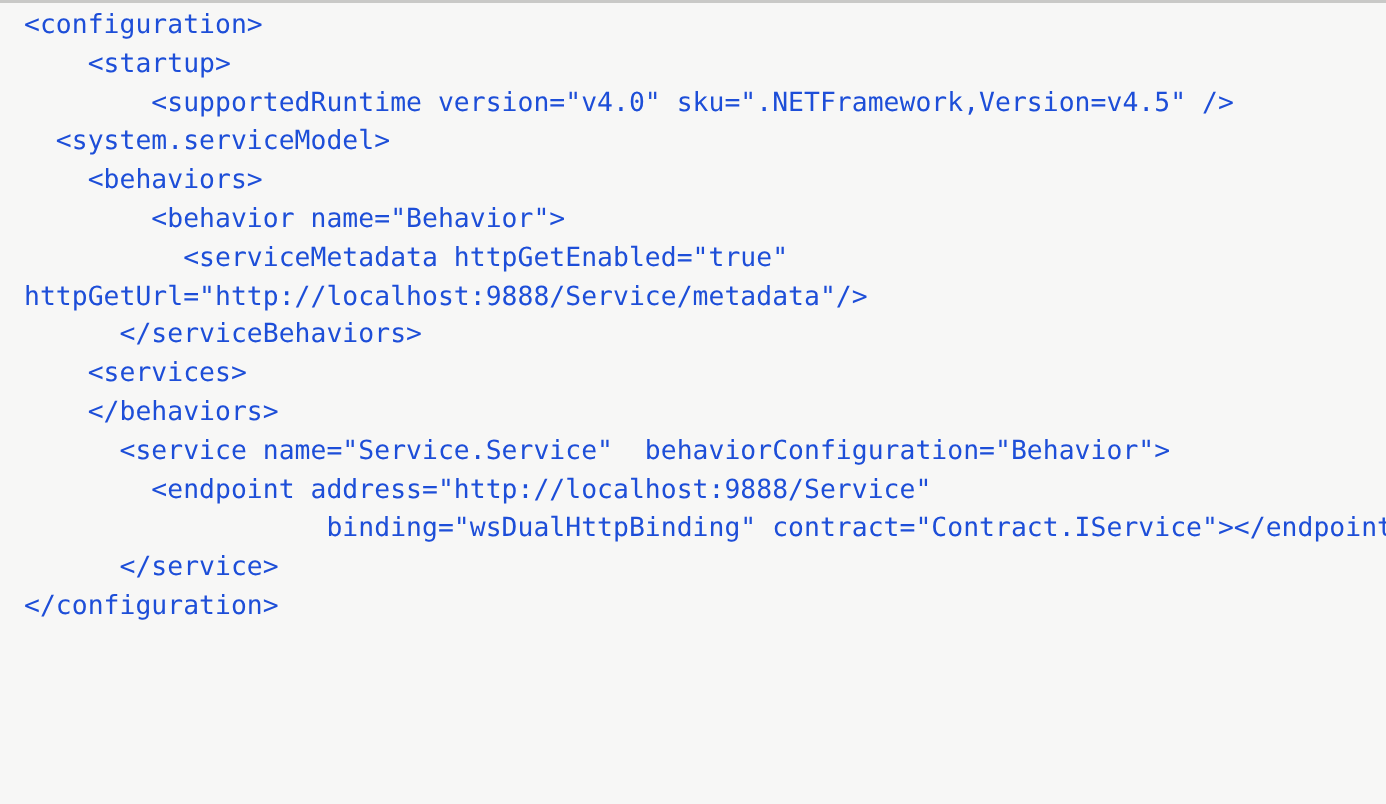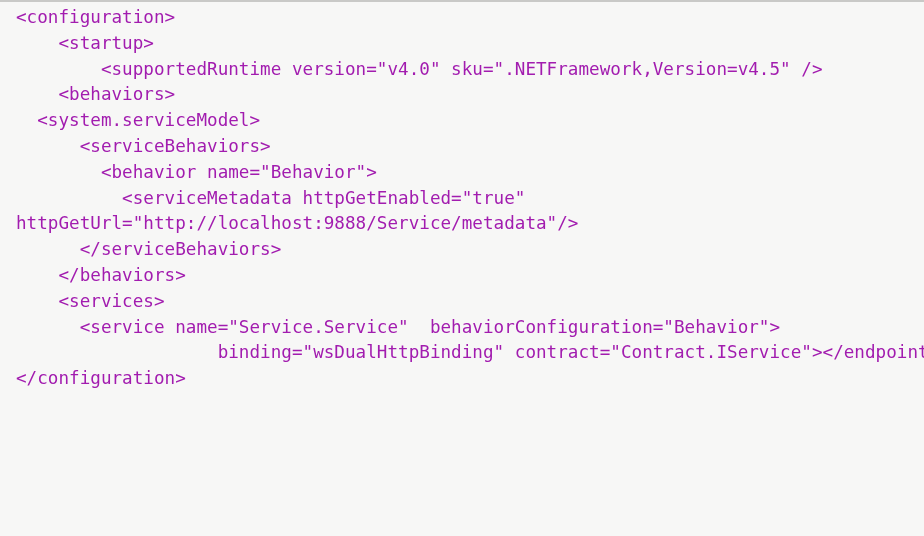--- a/index.html
+++ b/index.html
@@ -27,21 +27,21 @@
     height: 536px;
     padding: 3px 0 0 0;
     margin: 0;
     box-sizing: border-box;
   }
   .code-line {
     height: 25.8px;
     line-height: 25.8px;
     font-size: 17.6px;
     letter-spacing: 0.02px;
-    color: #a21caf;
+    color: #1d4ed8;
     white-space: pre;
     padding-left: 16px;
     box-sizing: border-box;
     position: relative;
   }
   .caret {
     display: inline-block;
     width: 0;
     border-left: 1.6px solid #3b3b3d;
     height: 18px;
@@ -50,26 +50,27 @@
   }
 </style>
 </head>
 <body>
 
 <div id="screen" style="background: rgb(247, 247, 246);">
   <div id="code-listing">
       <div class="code-line">&lt;configuration&gt;</div>
       <div class="code-line">    &lt;startup&gt;</div>
       <div class="code-line">        &lt;supportedRuntime version="v4.0" sku=".NETFramework,Version=v4.5" /&gt;</div>
+      <div class="code-line">  &lt;system.serviceModel&gt;</div>
       <div class="code-line">    &lt;behaviors&gt;</div>
-      <div class="code-line">  &lt;system.serviceModel&gt;</div>
-      <div class="code-line">      &lt;serviceBehaviors&gt;</div>
       <div class="code-line">        &lt;behavior name="Behavior"&gt;</div>
       <div class="code-line">          &lt;serviceMetadata httpGetEnabled="true"</div>
       <div class="code-line">httpGetUrl="http://localhost:9888/Service/metadata"/&gt;</div>
       <div class="code-line">      &lt;/serviceBehaviors&gt;</div>
+      <div class="code-line">    &lt;services&gt;</div>
       <div class="code-line">    &lt;/behaviors&gt;</div>
-      <div class="code-line">    &lt;services&gt;</div>
       <div class="code-line">      &lt;service name="Service.Service"  behaviorConfiguration="Behavior"&gt;</div>
+      <div class="code-line">        &lt;endpoint address="http://localhost:9888/Service"</div>
       <div class="code-line">                   binding="wsDualHttpBinding" contract="Contract.IService"&gt;&lt;/endpoint&gt;</div>
+      <div class="code-line">      &lt;/service&gt;</div>
       <div class="code-line">&lt;/configuration&gt;</div>
     </div>
 </div>
 
 </body></html>

